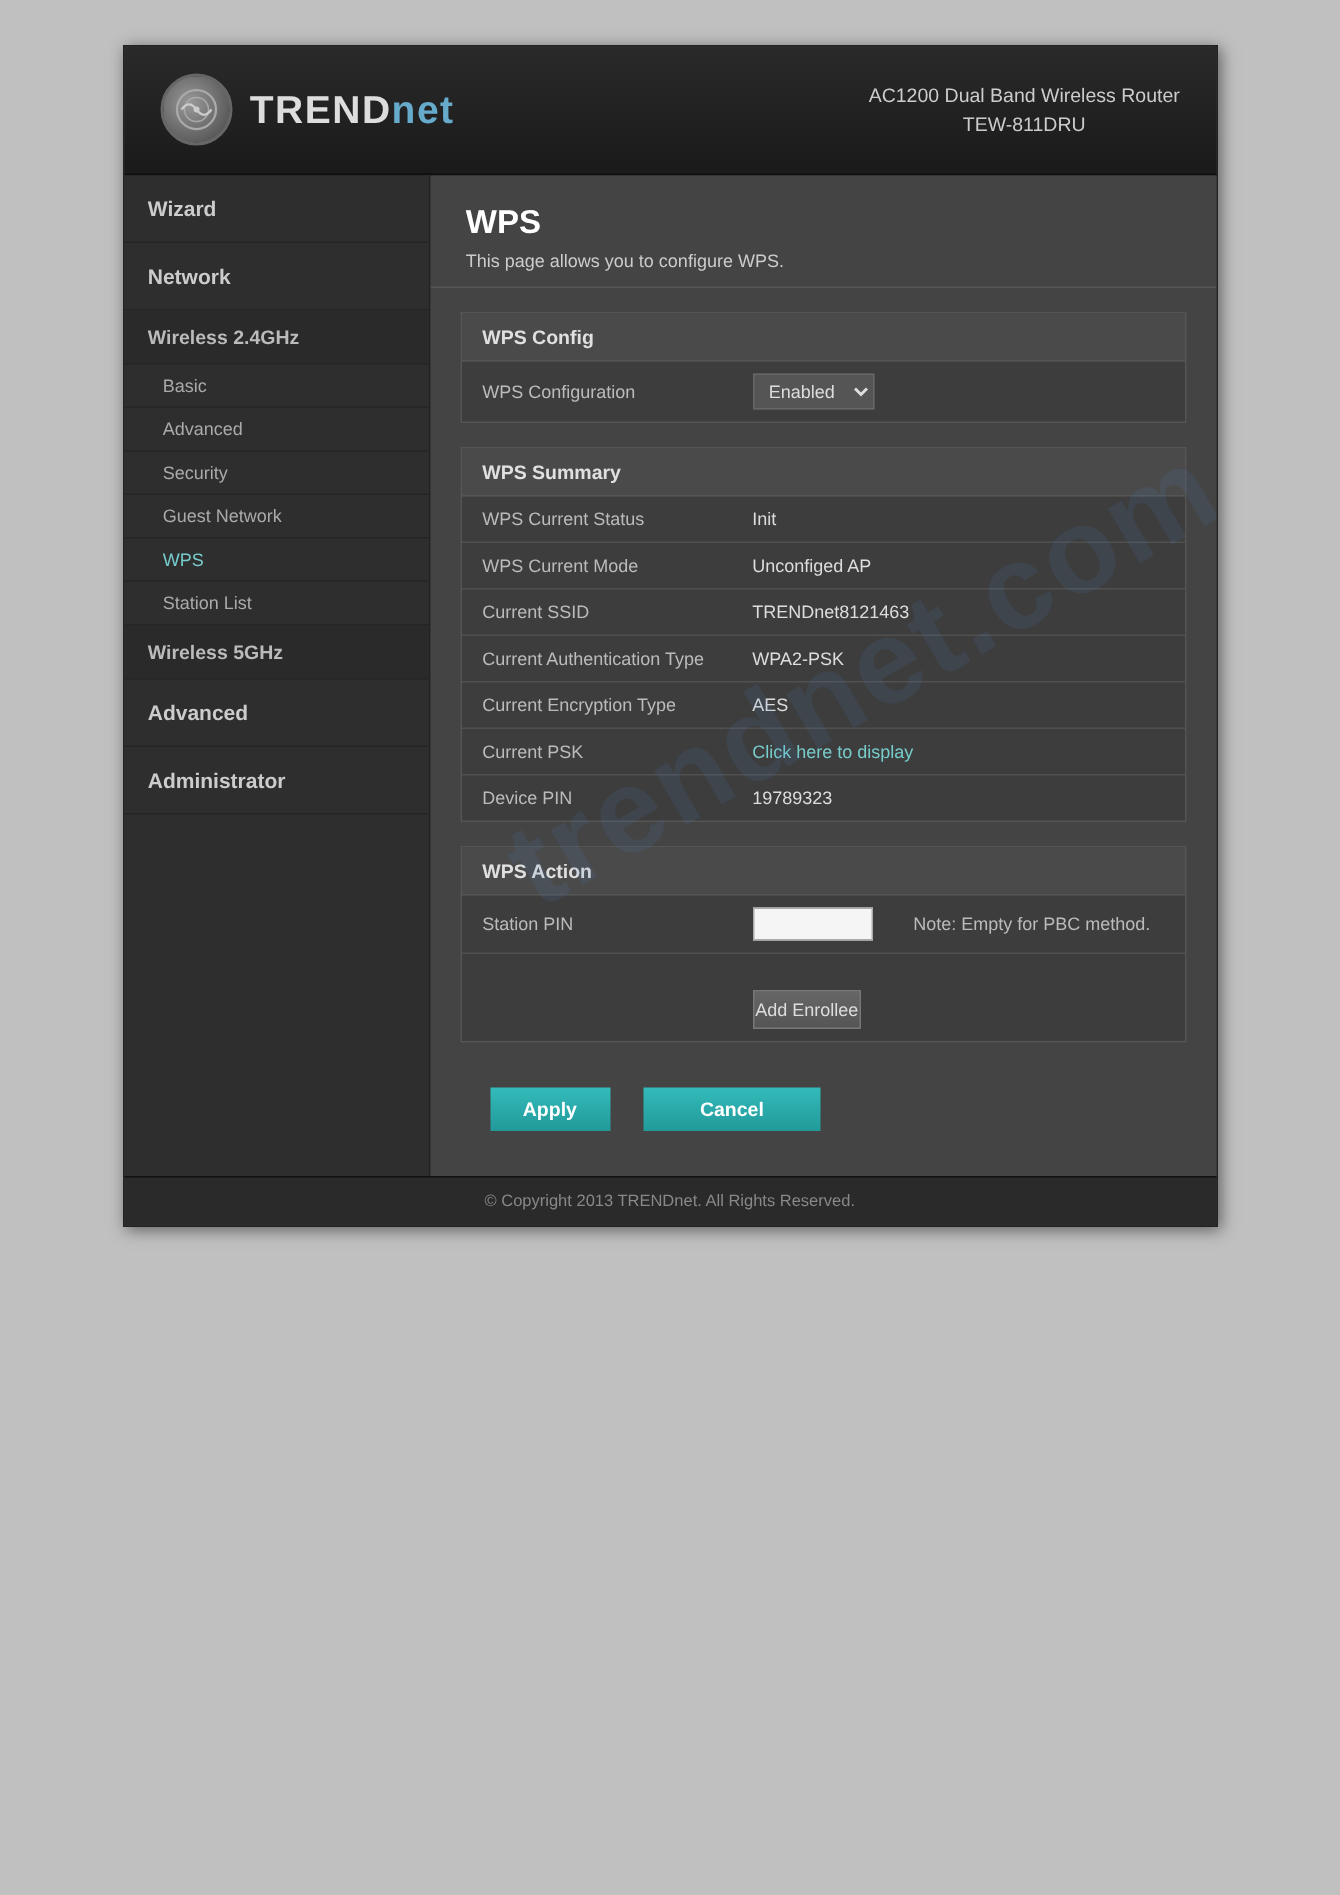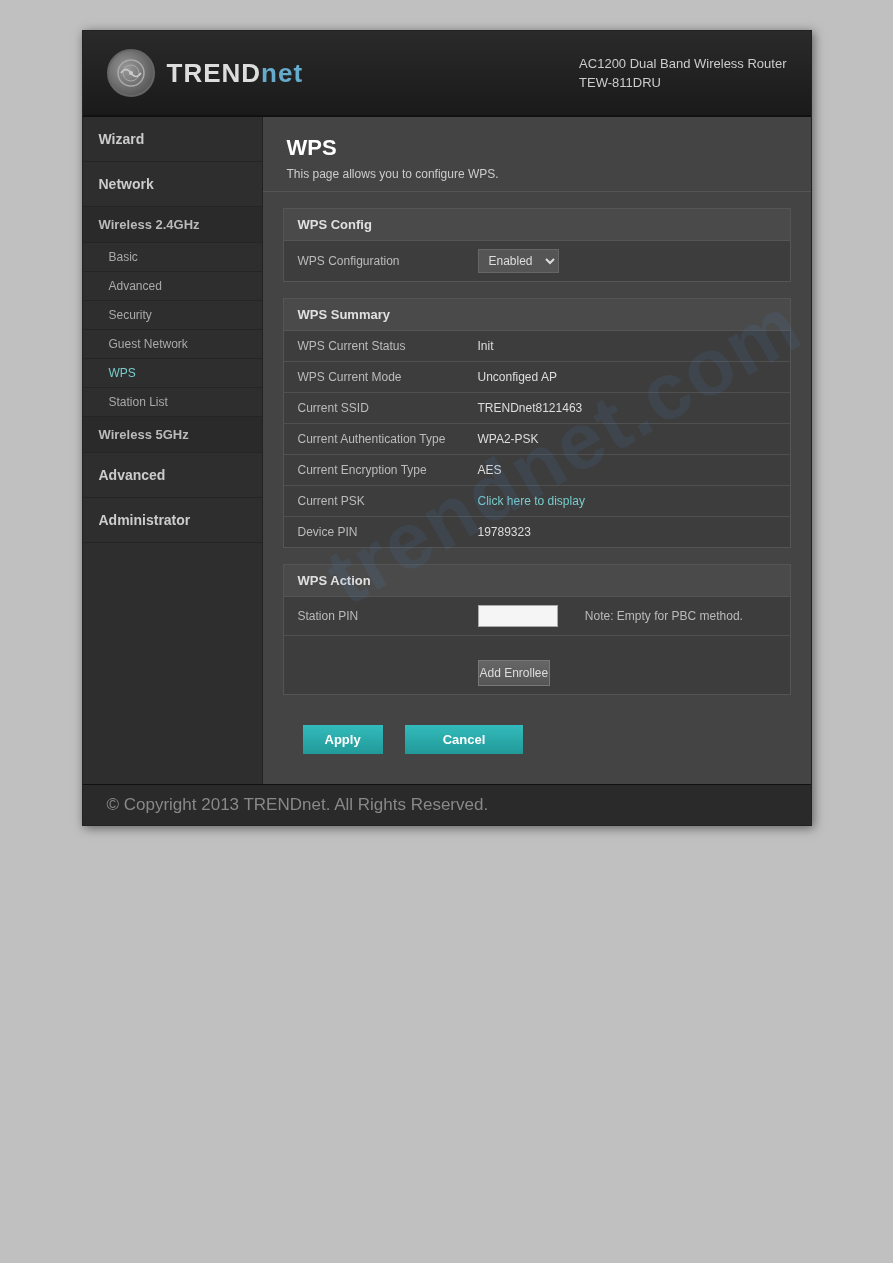--- a/index.html
+++ b/index.html
@@ -54,33 +54,33 @@
       letter-spacing: 1px;
     }
     .logo-text span.trend {
       color: #ddd;
     }
     .logo-text span.net {
       color: #6ac;
       text-align: right;
     }
     .device-info {
-      text-align: left;
+      text-align: center;
       color: #ccc;
       font-size: 13px;
       line-height: 1.5;
     }
     
     .main-layout {
       display: flex;
       min-height: 600px;
     }
     
     .sidebar {
-      width: 180px;
+      width: 204px;
       background: #2e2e2e;
       border-right: 1px solid #222;
       flex-shrink: 0;
     }
     .sidebar-item {
       padding: 14px 16px;
       color: #ccc;
       font-size: 14px;
       font-weight: bold;
       cursor: pointer;
@@ -216,23 +216,23 @@
       color: #fff;
       padding: 7px 38px;
       font-size: 13px;
       cursor: pointer;
       font-weight: bold;
     }
     
     .footer {
       background: #2a2a2a;
       padding: 10px 24px;
-      text-align: left;
+      text-align: center;
       color: #888;
-      font-size: 17px;
+      font-size: 11px;
       border-top: 1px solid #111;
     }
     
     .content-wrapper {
       position: relative;
       overflow: hidden;
     }
     .watermark {
       position: absolute;
       top: 50%;

